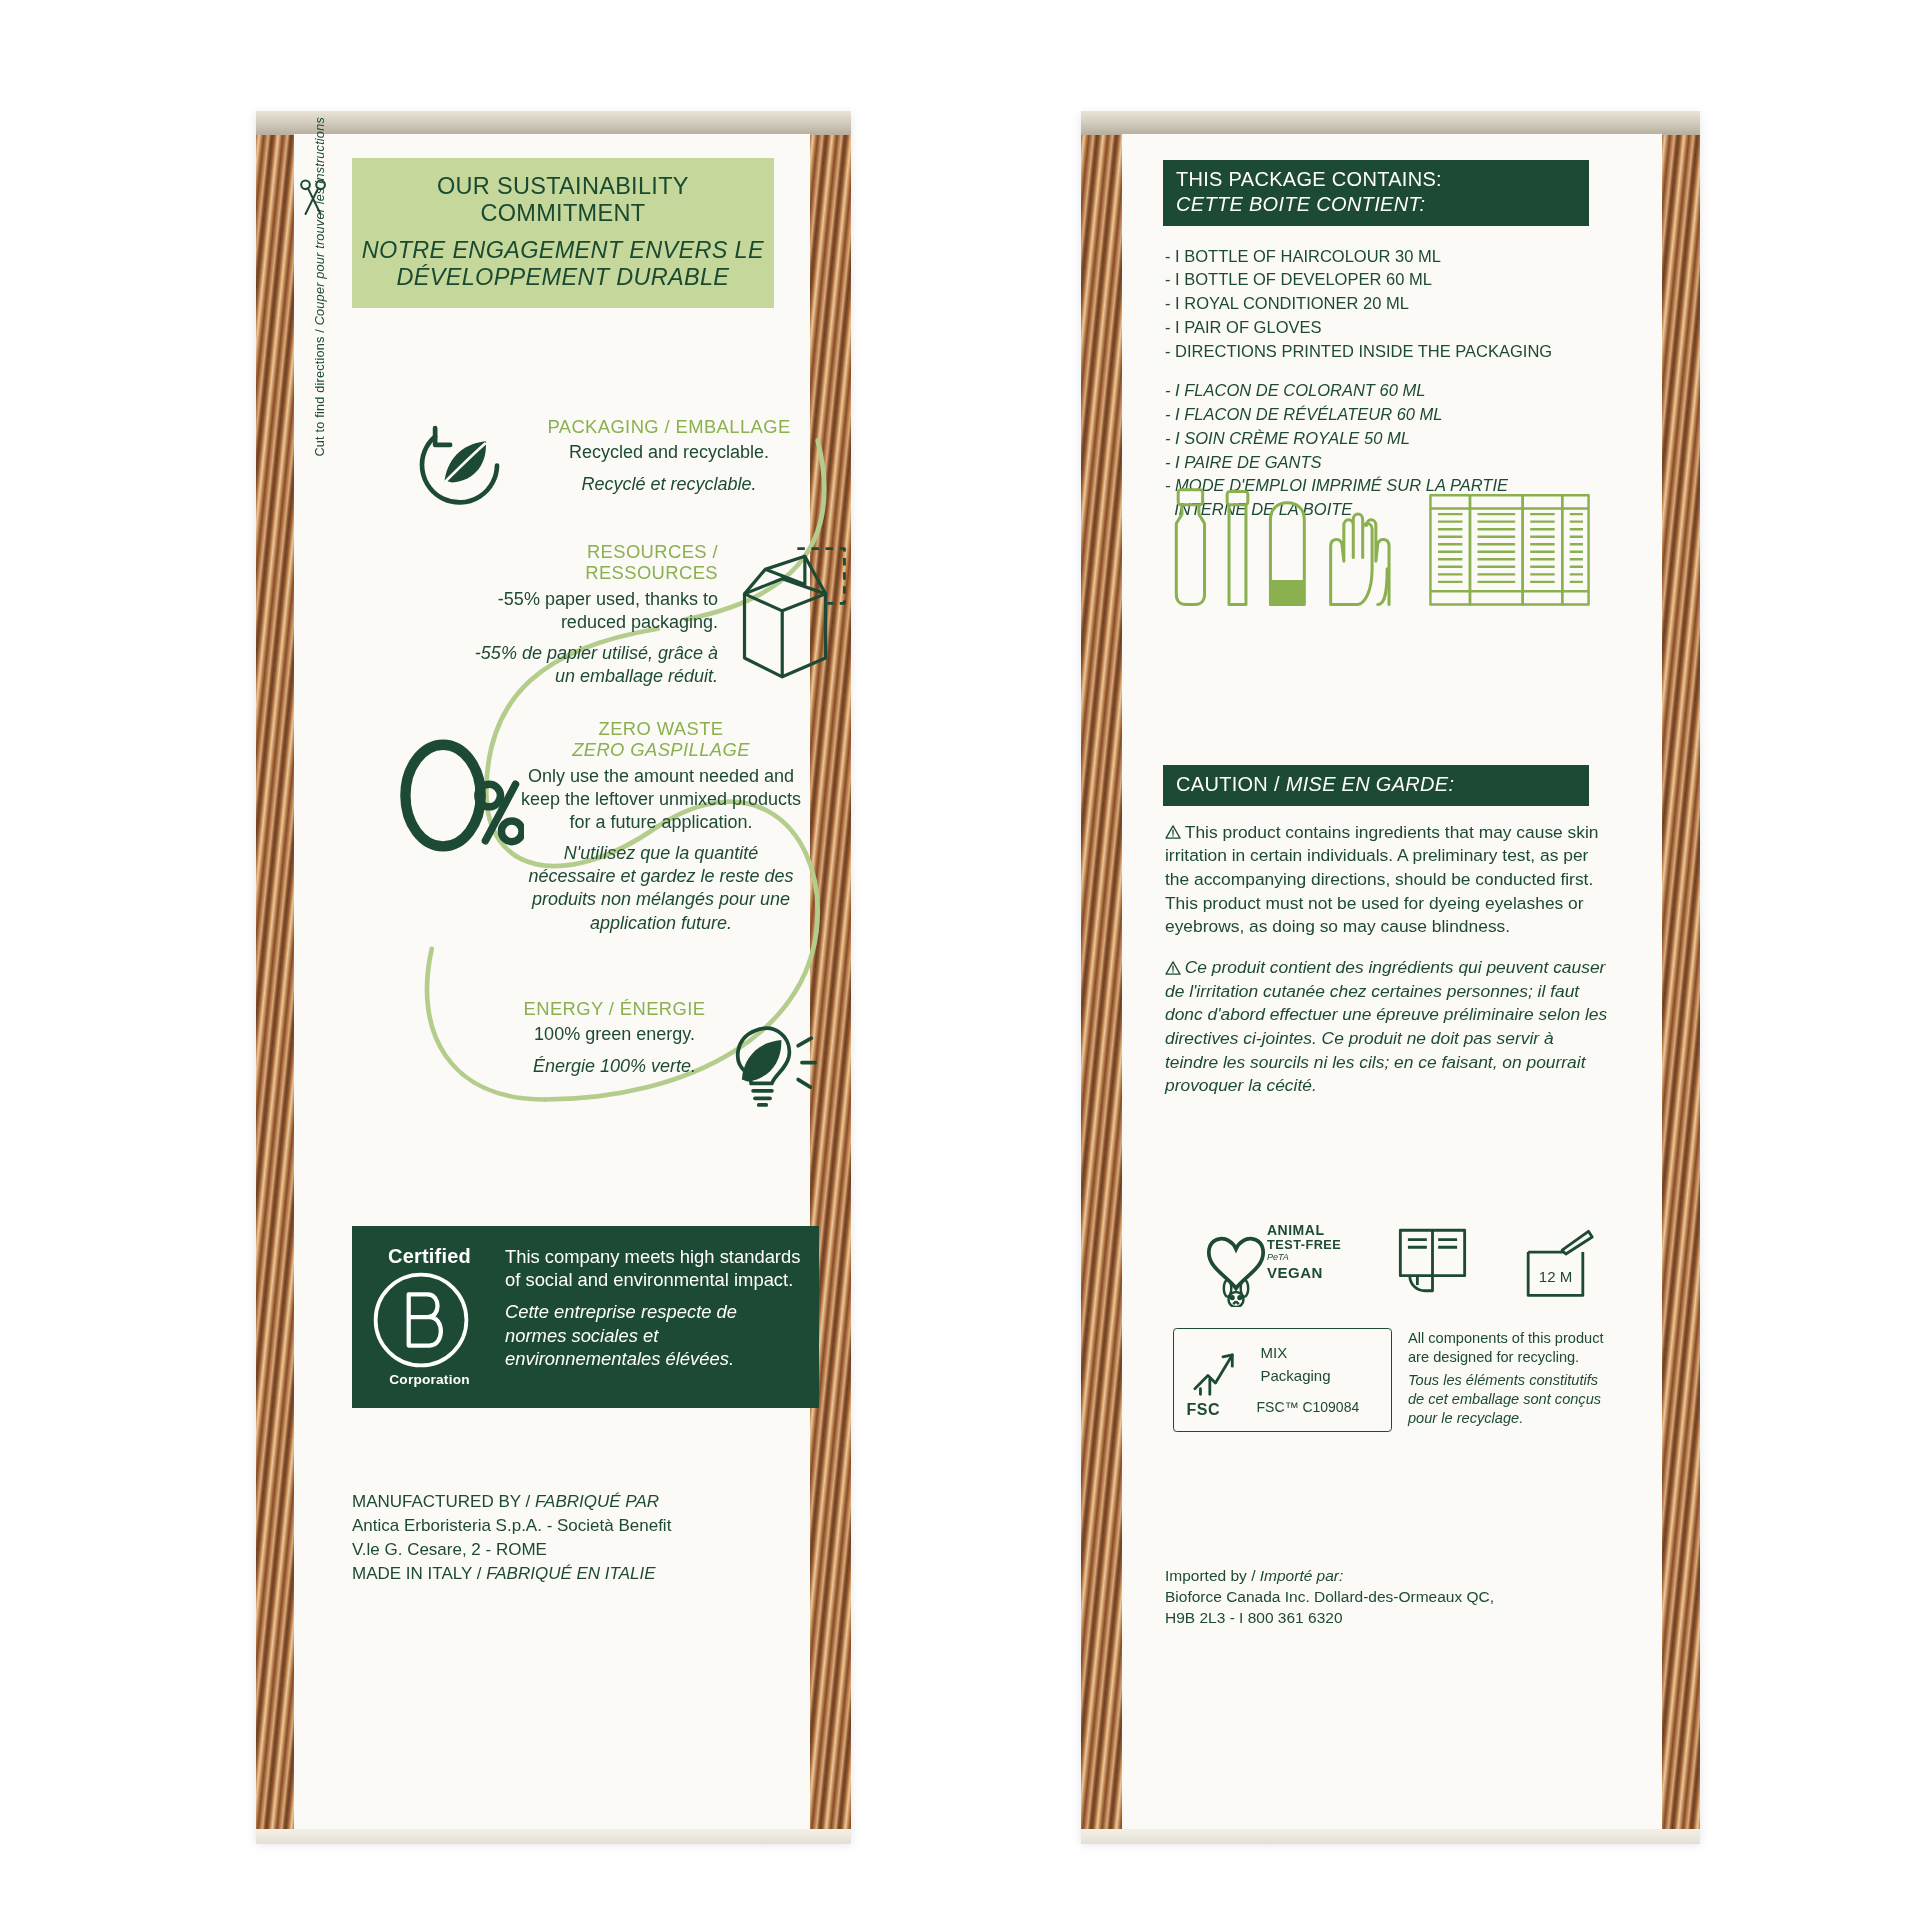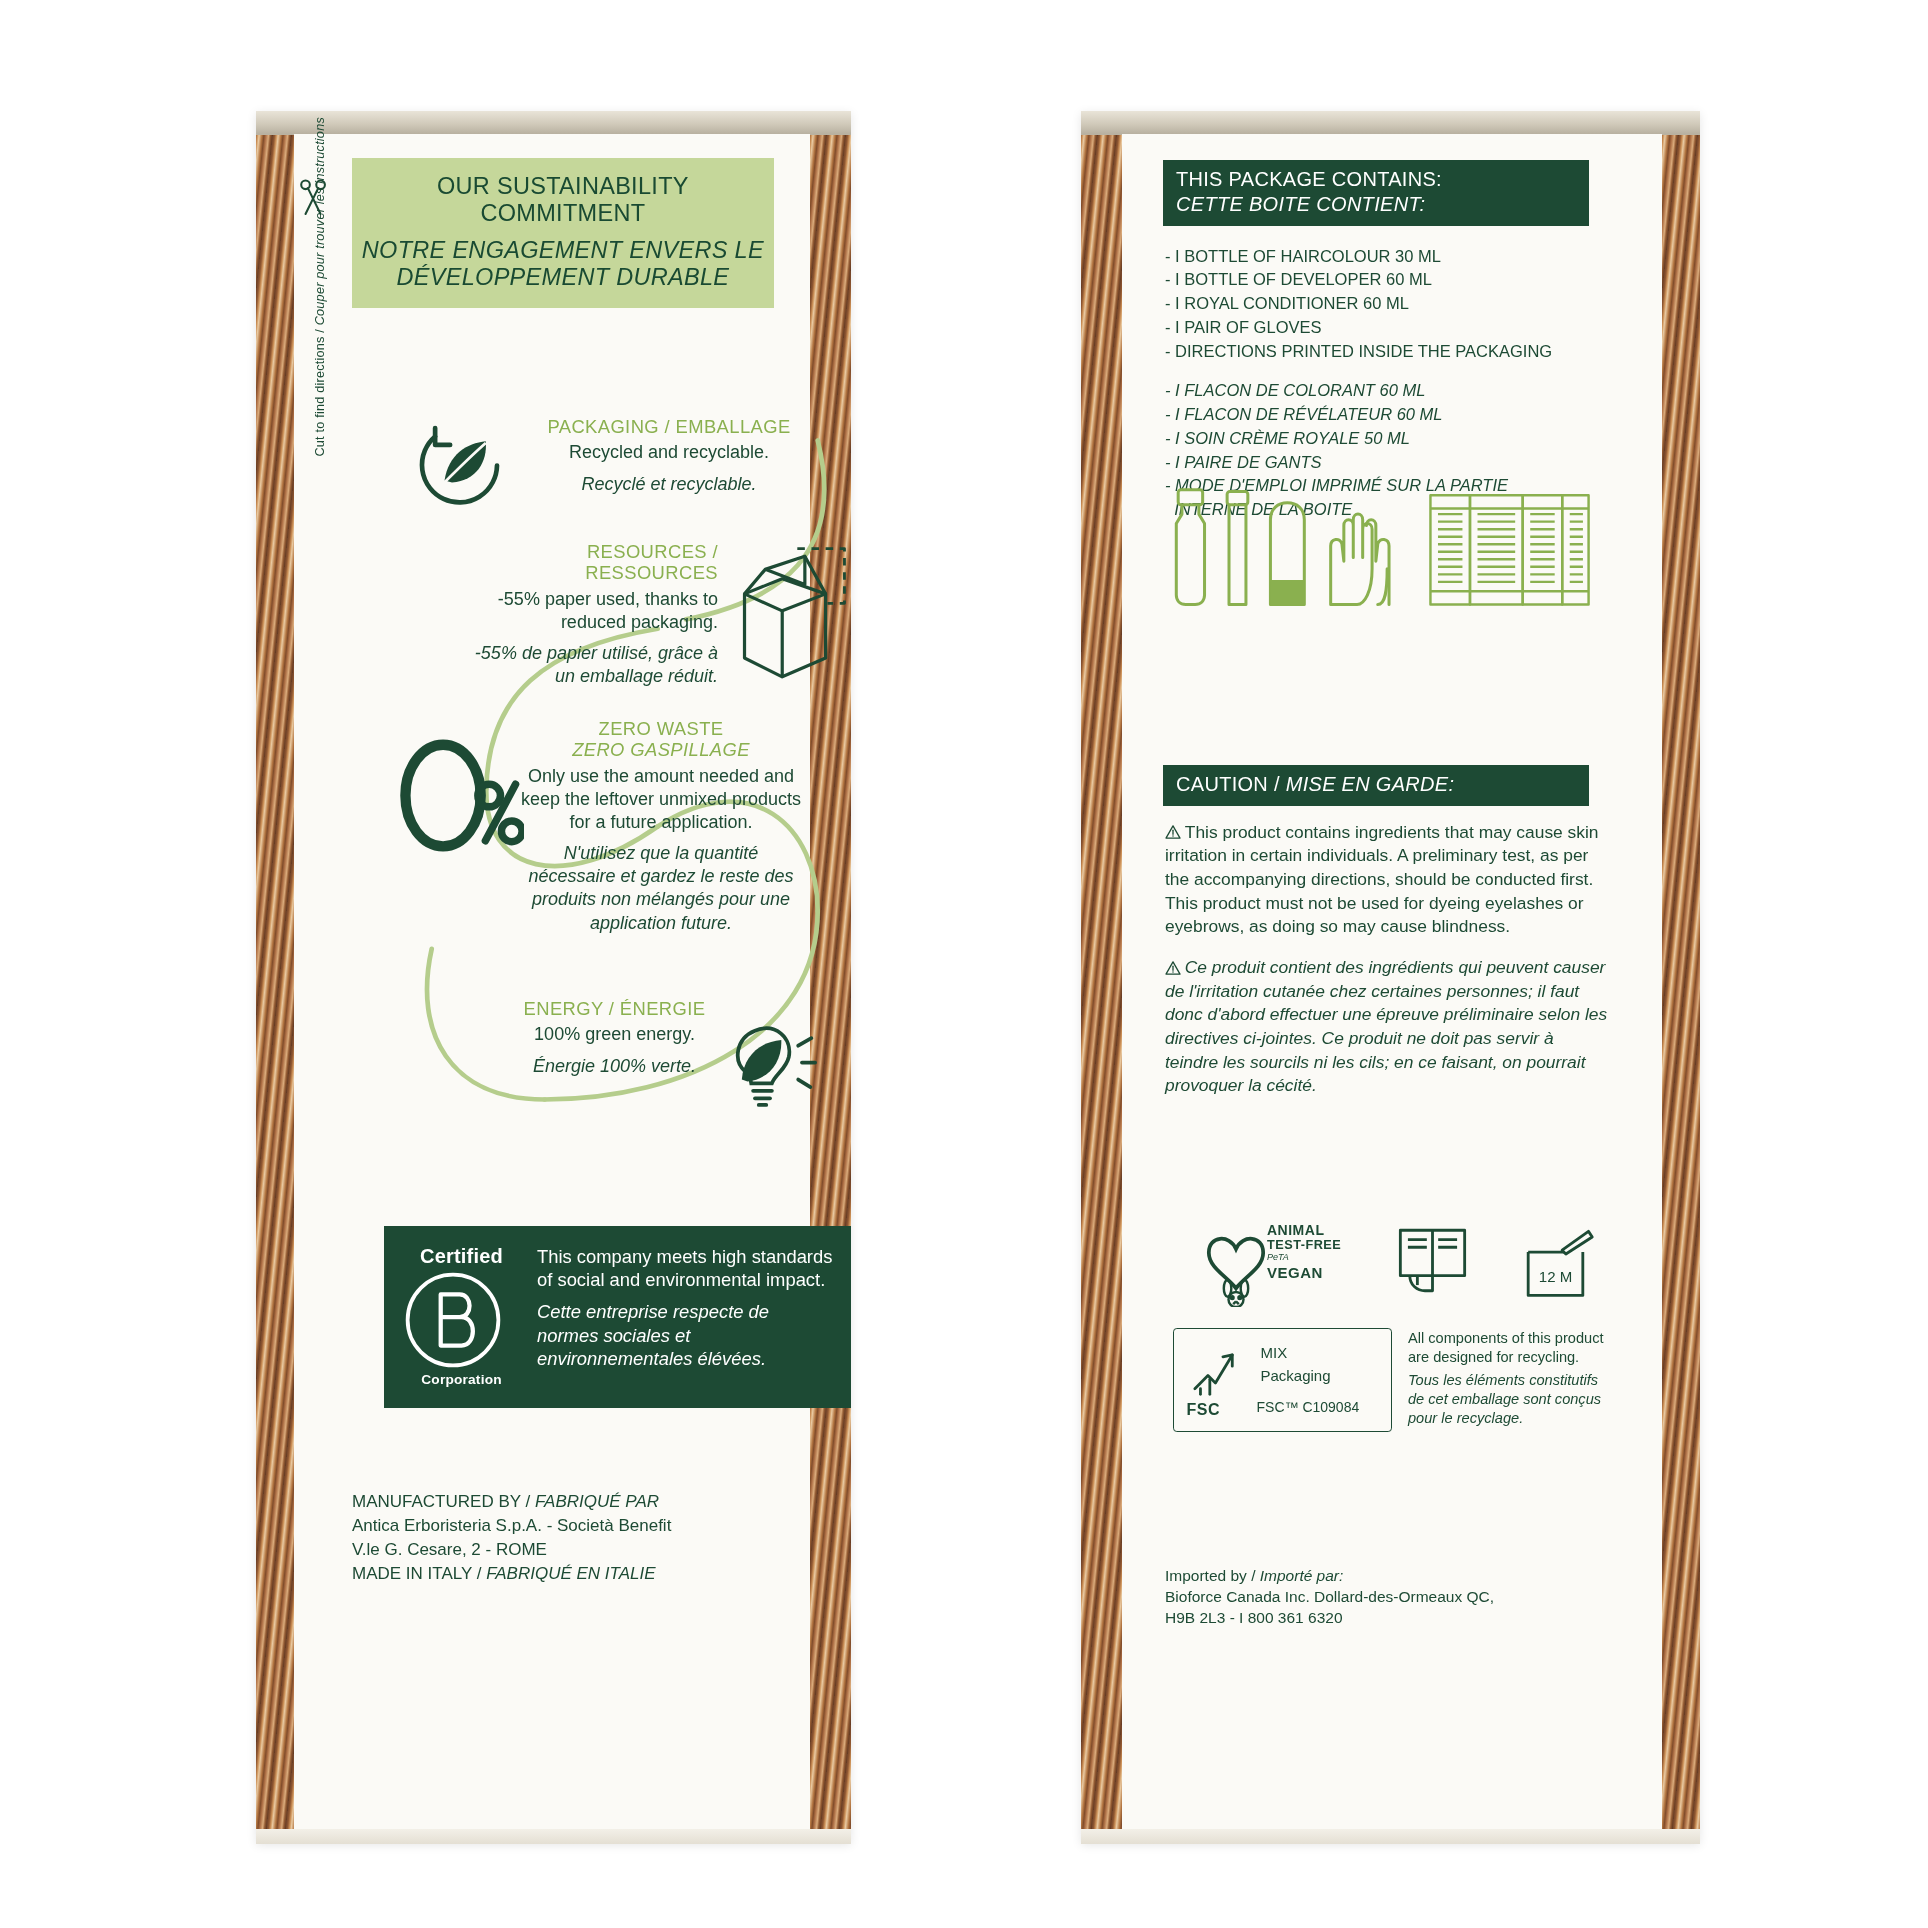--- a/index.html
+++ b/index.html
@@ -166,21 +166,20 @@
     position: absolute;
     left: 58px;
     top: 1092px;
     width: 467px;
     background: #1d4a34;
     color: #ffffff;
     padding: 19px 17px 21px 17px;
     display: flex;
     gap: 15px;
     box-sizing: border-box;
-    margin-left: 32px;
   }
   .bcorp-logo { width: 121px; flex: 0 0 121px; text-align: center; }
   .bcorp-logo .certified { font-size: 20px; font-weight: bold; letter-spacing: 0.2px; }
   .bcorp-logo .corporation { font-size: 13.7px; font-weight: bold; letter-spacing: 0.2px; }
   .bcorp-text { font-size: 18.4px; line-height: 1.26; }
   .bcorp-text .it { font-style: italic; display: block; margin-top: 9.4px; }
 
   .manufactured {
     position: absolute;
     left: 58px;
@@ -444,21 +443,21 @@
     <div class="panel">
 
       <div class="dark-bar bar-contains">
         <div class="en">THIS PACKAGE CONTAINS:</div>
         <div class="fr">CETTE BOITE CONTIENT:</div>
       </div>
 
       <div class="contains-list">
         <div>- I BOTTLE OF HAIRCOLOUR 30 ML</div>
         <div>- I BOTTLE OF DEVELOPER 60 ML</div>
-        <div>- I ROYAL CONDITIONER 60 ML</div>
+        <div>- I ROYAL CONDITIONER 20 ML</div>
         <div>- I PAIR OF GLOVES</div>
         <div>- DIRECTIONS PRINTED INSIDE THE PACKAGING</div>
         <div class="fr">- I FLACON DE COLORANT 60 ML</div>
         <div class="fr" style="margin-top:0">- I FLACON DE RÉVÉLATEUR 60 ML</div>
         <div class="fr" style="margin-top:0">- I SOIN CRÈME ROYALE 50 ML</div>
         <div class="fr" style="margin-top:0">- I PAIRE DE GANTS</div>
         <div class="fr" style="margin-top:0">- MODE D'EMPLOI IMPRIMÉ SUR LA PARTIE</div>
         <div class="fr" style="margin-top:0; white-space:pre">  INTERNE DE LA BOITE</div>
       </div>
 

